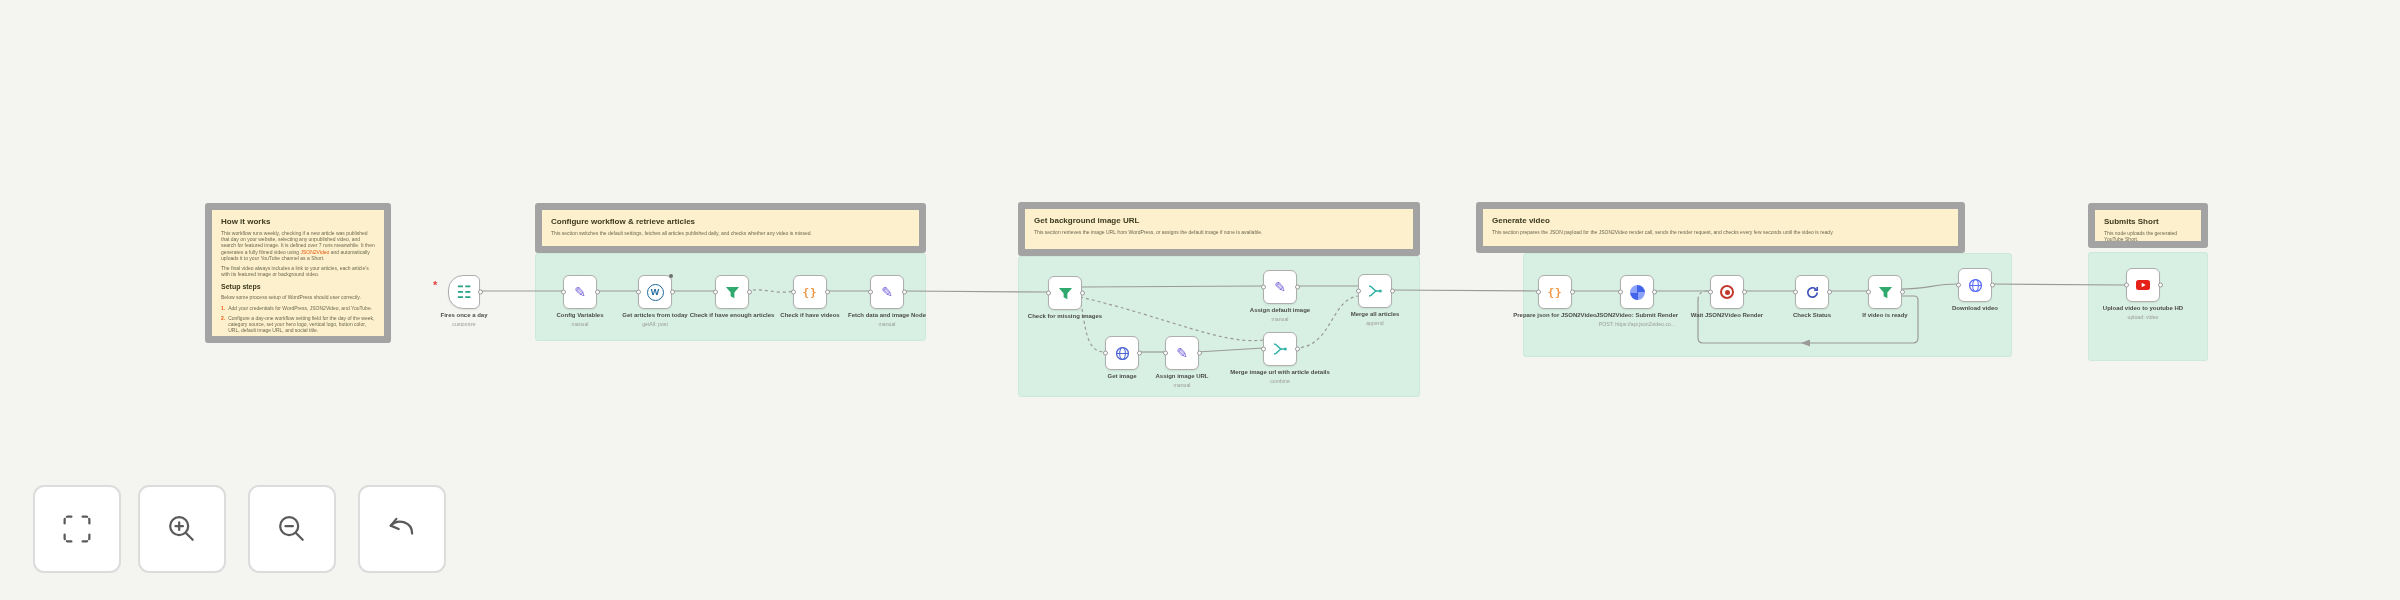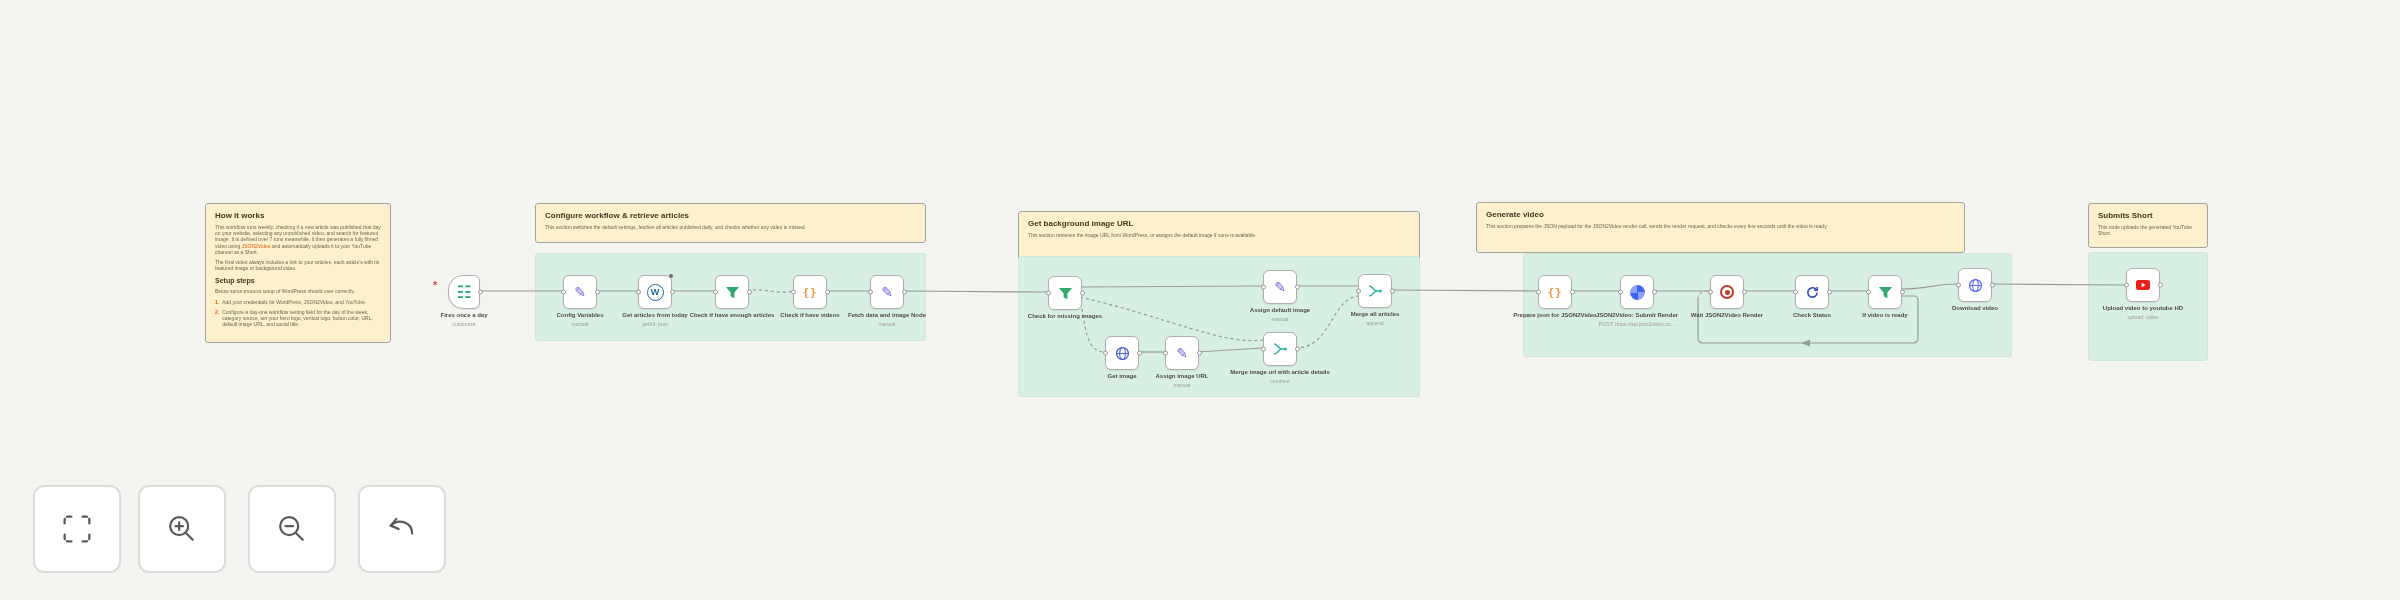--- a/index.html
+++ b/index.html
@@ -3,21 +3,21 @@
 <meta charset="utf-8">
 <style>
   html,body{margin:0;padding:0}
   body{
     width:2400px;height:600px;position:relative;overflow:hidden;
     background:#f4f4f1;
     font-family:"Liberation Sans", sans-serif;
   }
   
   .sticky{position:absolute;box-sizing:border-box;border-radius:3px;padding:7px 9px 6px}
-  .sticky.yellow{background:#fcf0cd;border:1px solid #a3a3a3}
+  .sticky.yellow{background:#fcf0cd;border:7px solid #a3a3a3}
   .sticky.green{background:#d8efe3;border:1px solid #cde9da}
   .sticky h1{margin:0 0 4px;font-size:8px;line-height:9px;color:#3e3a1f;font-weight:bold}
   .sticky h2{margin:6px 0 3px;font-size:7px;line-height:8px;color:#3e3a1f;font-weight:bold}
   .sticky p{margin:0 0 4px;font-size:5px;line-height:6.2px;color:#6e6950}
   .sticky .link{color:#e8590c}
   .bullet{display:flex;gap:3px;margin:0 0 4px;font-size:5px;line-height:6.2px;color:#6e6950}
   .bullet .num{color:#e8590c;font-weight:bold}
   
   .node-wrap{position:absolute}
   .node-box{width:32px;height:32px;background:#ffffff;border:1px solid #aeaeae;border-radius:6px;
@@ -63,27 +63,27 @@
   <div class="bullet">
     <span class="num">1.</span>
     <span>Add your credentials for WordPress, JSON2Video, and YouTube.</span>
   </div>
   <div class="bullet">
     <span class="num">2.</span>
     <span>Configure a day-one workflow setting field for the day of the week, category source, set your hero logo, vertical logo, button color, URL, default image URL, and social title.</span>
   </div>
 </div>
 
-<div class="sticky yellow" style="left:535px;top:203px;width:391px;height:40px">
+<div class="sticky yellow" style="left:535px;top:203px;width:391px;height:50px">
   <h1>Configure workflow &amp; retrieve articles</h1>
   <p>This section switches the default settings, fetches all articles published daily, and checks whether any video is missed.</p>
 </div>
 <div class="sticky green" style="left:535px;top:253px;width:391px;height:88px"></div>
 
-<div class="sticky yellow" style="left:1018px;top:211px;width:402px;height:54px">
+<div class="sticky yellow" style="left:1018px;top:202px;width:402px;height:54px">
   <h1>Get background image URL</h1>
   <p>This section retrieves the image URL from WordPress, or assigns the default image if none is available.</p>
 </div>
 <div class="sticky green" style="left:1018px;top:256px;width:402px;height:141px"></div>
 
 <div class="sticky yellow" style="left:1476px;top:202px;width:489px;height:51px">
   <h1>Generate video</h1>
   <p>This section prepares the JSON payload for the JSON2Video render call, sends the render request, and checks every few seconds until the video is ready.</p>
 </div>
 <div class="sticky green" style="left:1523px;top:253px;width:489px;height:104px"></div>

